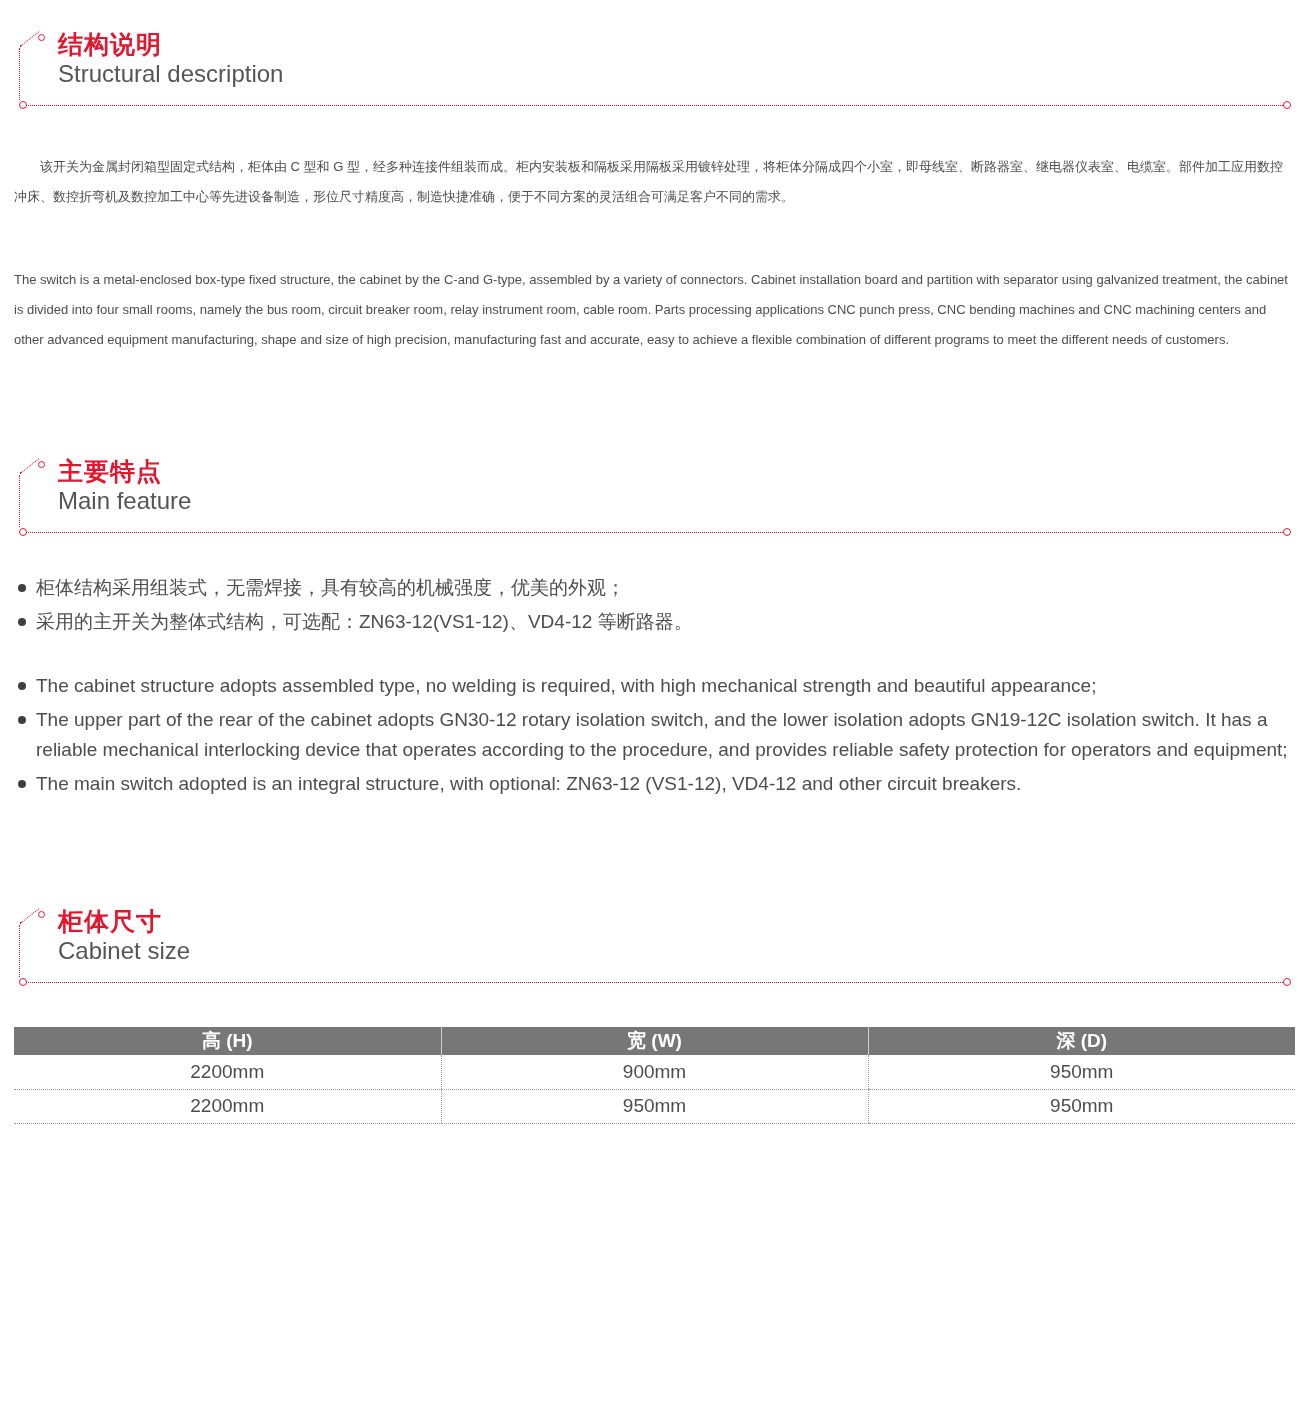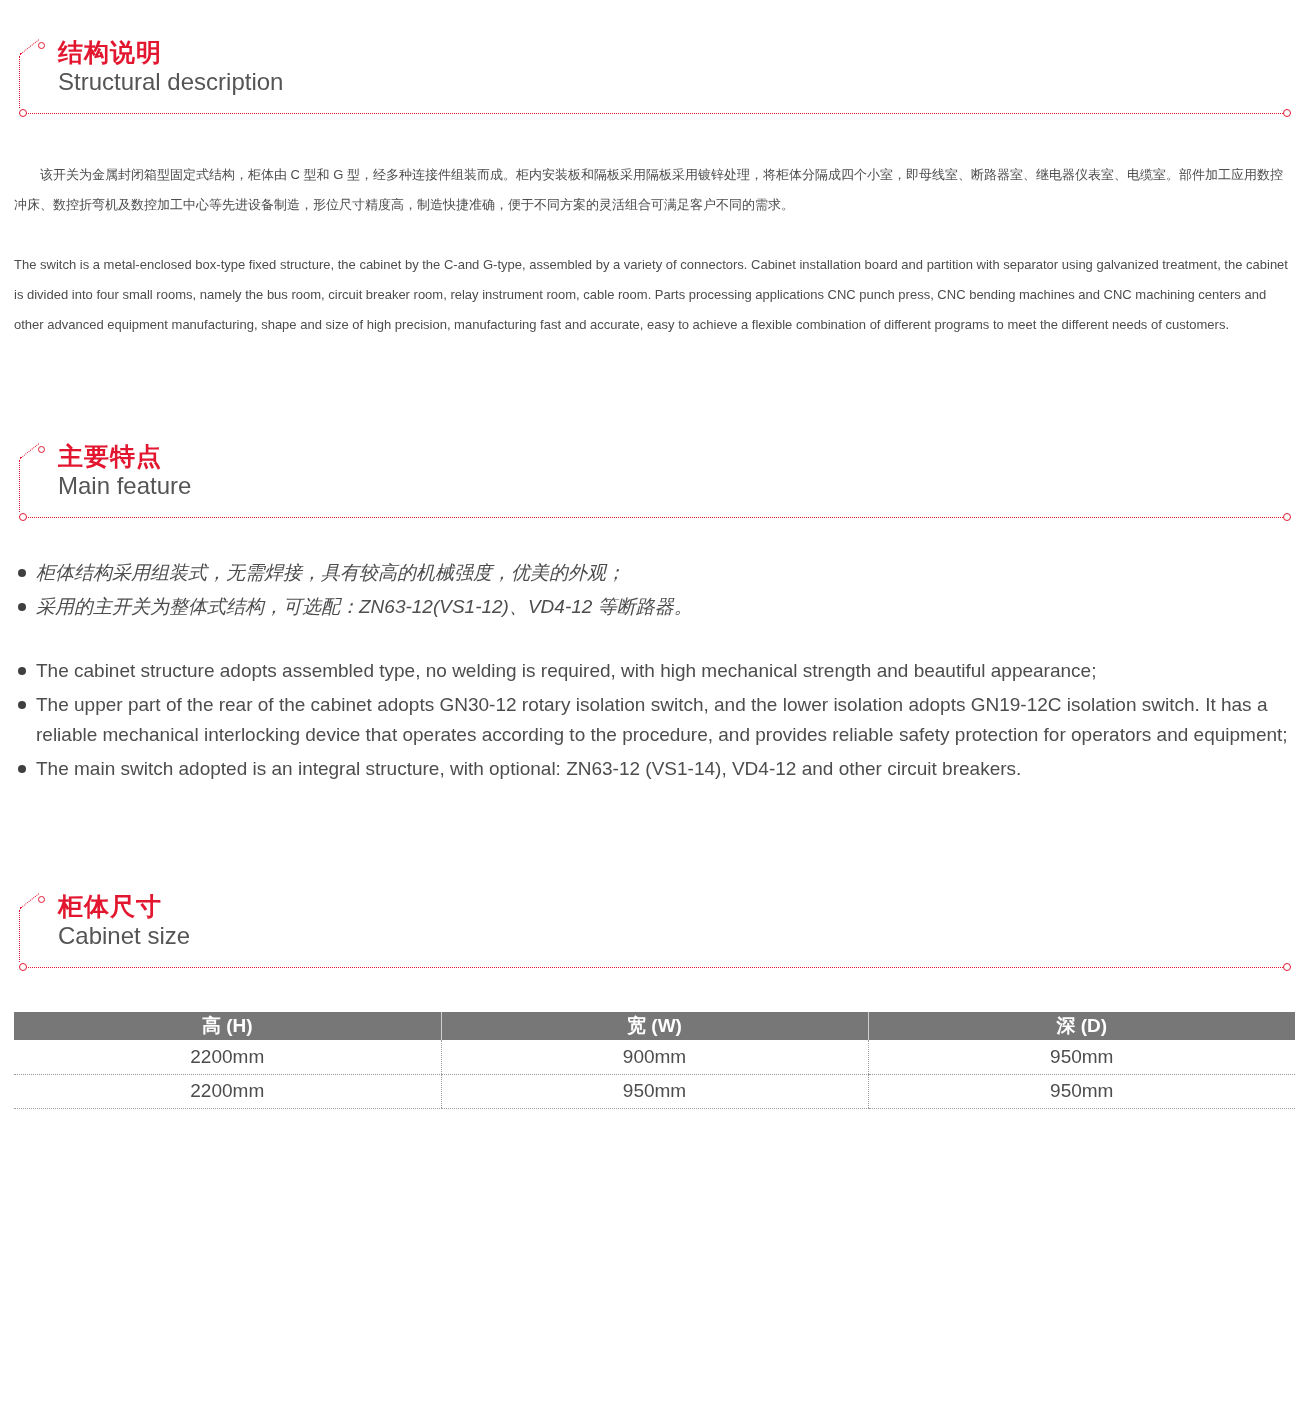--- a/index.html
+++ b/index.html
@@ -9,21 +9,21 @@
     --subtitle-text:#555555;
   }
   *{box-sizing:border-box;}
   html,body{margin:0;padding:0;}
   body{
     width:1309px;height:1403px;overflow:hidden;
     background:#ffffff;
     font-family:"Liberation Sans","DejaVu Sans",sans-serif;
     color:var(--body-text);
   }
-  .page{padding:36px 14px 0 14px;position:relative;}
+  .page{padding:28px 14px 0 14px;position:relative;}
 
   
   .section-header{position:relative;height:78px;margin:0;}
   .sh-title{
     margin:0;position:absolute;left:44px;top:2px;
     font-size:25px;font-weight:bold;color:var(--accent);
     letter-spacing:1px;line-height:28px;
   }
   .sh-subtitle{
     position:absolute;left:44px;top:34px;
@@ -49,34 +49,34 @@
     position:absolute;left:5px;top:20px;bottom:6px;width:0;
     border-left:1px dotted var(--accent);
   }
 
   
   .para{
     font-size:13px;line-height:30px;color:var(--body-text);
     margin:0;text-align:left;
   }
   .para-zh{margin-top:46px;text-indent:2em;}
-  .para-en{margin-top:30px;}
+  .para-en{margin-top:53px;}
 
   
   .bullets{list-style:none;margin:0;padding:0;}
   .bullets li{
     position:relative;padding-left:22px;
     font-size:19px;line-height:30px;color:var(--body-text);
     margin-bottom:4px;
   }
   .bullets li::before{
     content:"";position:absolute;left:4px;top:11px;
     width:8px;height:8px;border-radius:50%;background:#3f3f3f;
   }
-  .bullets-zh{margin-top:40px;font-style:italic;}
+  .bullets-zh{margin-top:40px;}
   .bullets-en{margin-top:34px;}
 
   .gap-1{height:100px;}
   .gap-2{height:102px;}
 
   
   .size-table{
     width:100%;margin-top:44px;border-collapse:collapse;
     font-size:19px;table-layout:fixed;
   }
@@ -128,21 +128,21 @@
   </div>
 
   <ul class="bullets bullets-zh">
     <li>柜体结构采用组装式，无需焊接，具有较高的机械强度，优美的外观；</li>
     <li>采用的主开关为整体式结构，可选配：ZN63-12(VS1-12)、VD4-12 等断路器。</li>
   </ul>
 
   <ul class="bullets bullets-en">
     <li>The cabinet structure adopts assembled type, no welding is required, with high mechanical strength and beautiful appearance;</li>
     <li>The upper part of the rear of the cabinet adopts GN30-12 rotary isolation switch, and the lower isolation adopts GN19-12C isolation switch. It has a reliable mechanical interlocking device that operates according to the procedure, and provides reliable safety protection for operators and equipment;</li>
-    <li>The main switch adopted is an integral structure, with optional: ZN63-12 (VS1-14), VD4-12 and other circuit breakers.</li>
+    <li>The main switch adopted is an integral structure, with optional: ZN63-12 (VS1-12), VD4-12 and other circuit breakers.</li>
   </ul>
 
   <div class="gap-2"></div>
 
   <div class="section-header">
     <span class="deco-circle c-top"></span>
     <span class="deco-diag"></span>
     <span class="deco-vert"></span>
     <h2 class="sh-title">柜体尺寸</h2>
     <div class="sh-subtitle">Cabinet size</div>

